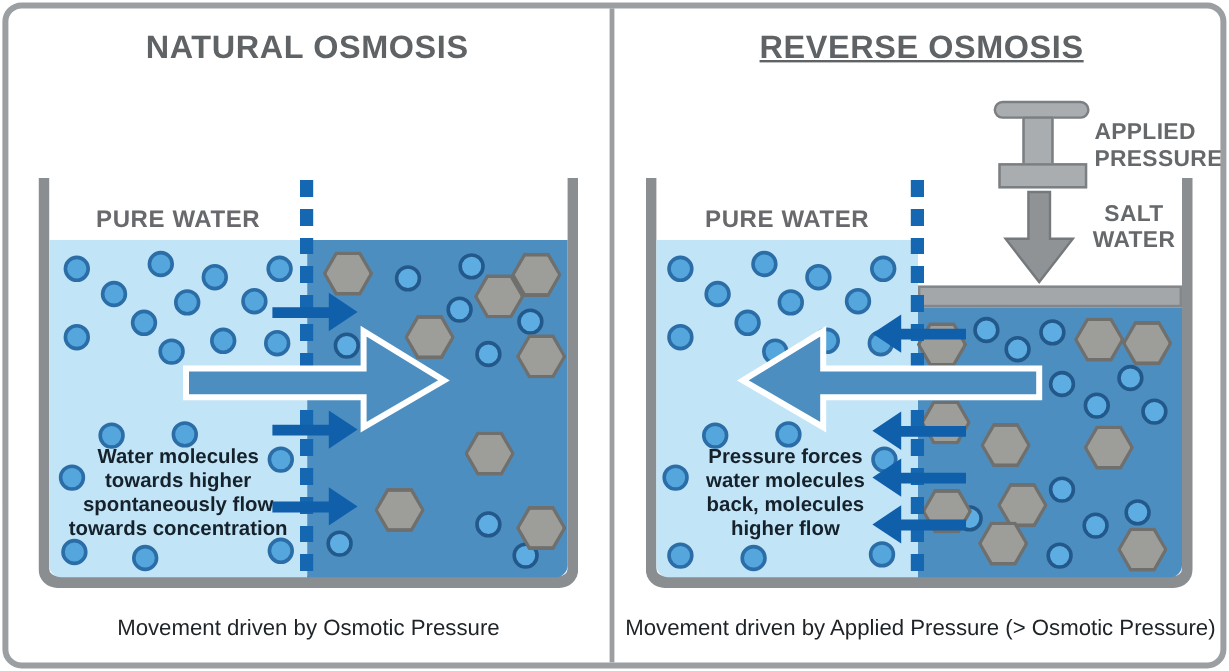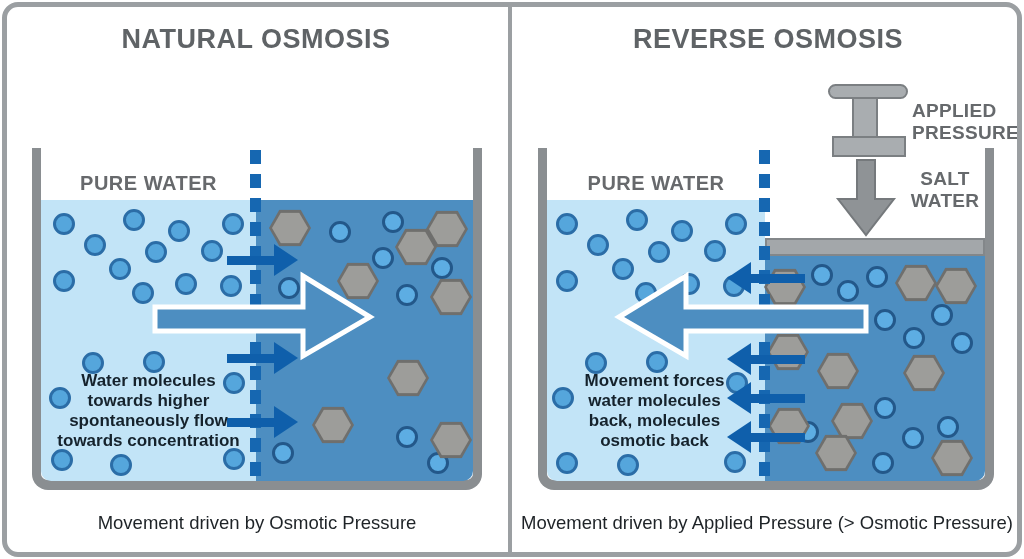--- a/index.html
+++ b/index.html
@@ -63,21 +63,21 @@
     line-height:22px;letter-spacing:.3px;
   }
   svg{position:absolute;overflow:visible;}
 </style>
 </head>
 <body>
 
 <div class="canvas">
 
   <h1 class="title" style="left:0;">NATURAL OSMOSIS</h1>
-  <h1 class="title" style="left:512px;">REVERSE OSMOSIS</h1>
+  <h1 class="title" style="left:512px;text-decoration:underline;">REVERSE OSMOSIS</h1>
 
   <div class="tank" style="left:32px;width:450px;"></div>
   <div class="water light" style="left:41px;top:200px;width:215px;height:281px;border-radius:0 0 0 10px;"></div>
   <div class="water dark" style="left:256px;top:200px;width:217px;height:281px;border-radius:0 0 10px 0;"></div>
 
   <div class="chamber-label" style="left:41px;top:172px;width:215px;">PURE WATER</div>
 
   <div class="layer">
       <div class="mol pure" style="left: 64px; top: 224px;"></div>
       <div class="mol pure" style="left: 134px; top: 220px;"></div>
@@ -264,22 +264,22 @@
   <div class="side-label" style="left:912px;top:100px;">
       <div>APPLIED</div>
       <div>PRESSURE</div>
     </div>
   <div class="side-label" style="left:905px;top:168px;width:80px;text-align:center;">
       <div>SALT</div>
       <div>WATER</div>
     </div>
 
   <div class="annotation" style="left:551px;top:371px;width:207px;">
-      <div>Movement forces</div>
+      <div>Pressure forces</div>
       <div>water molecules</div>
       <div>back, molecules</div>
-      <div>osmotic back</div>
+      <div>higher flow</div>
     </div>
   <div class="caption" style="left:514px;width:506px;">Movement driven by Applied Pressure (&gt; Osmotic Pressure)</div>
 
   <div class="divider"></div>
   <div class="frame"></div>
 </div>
 
 </body></html>

